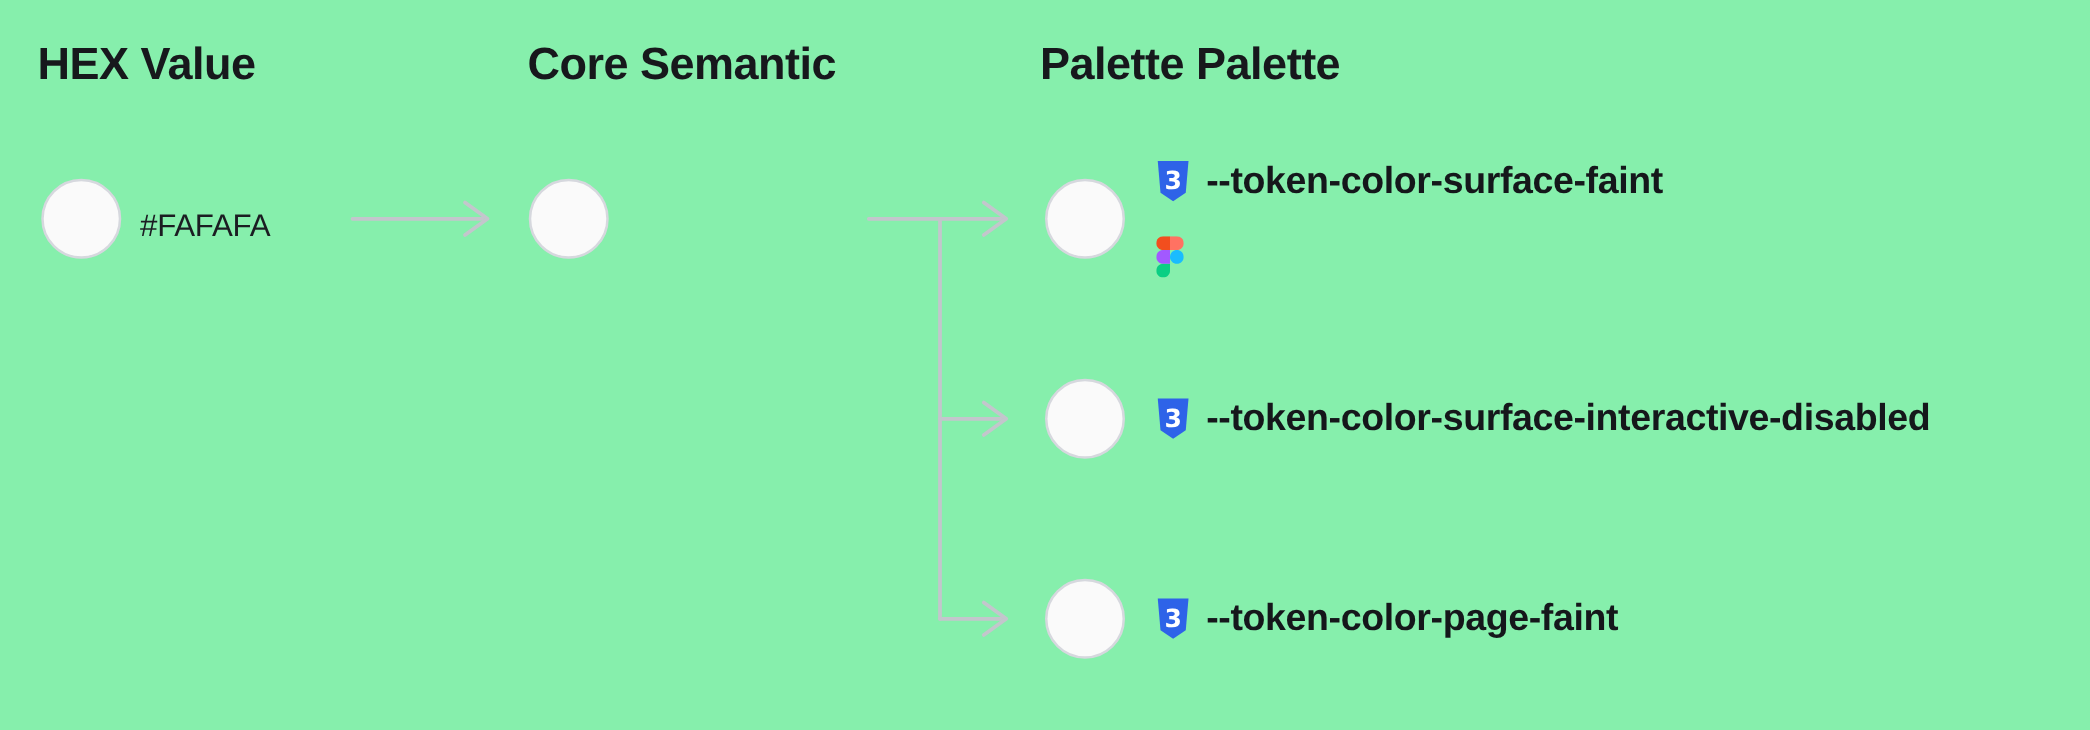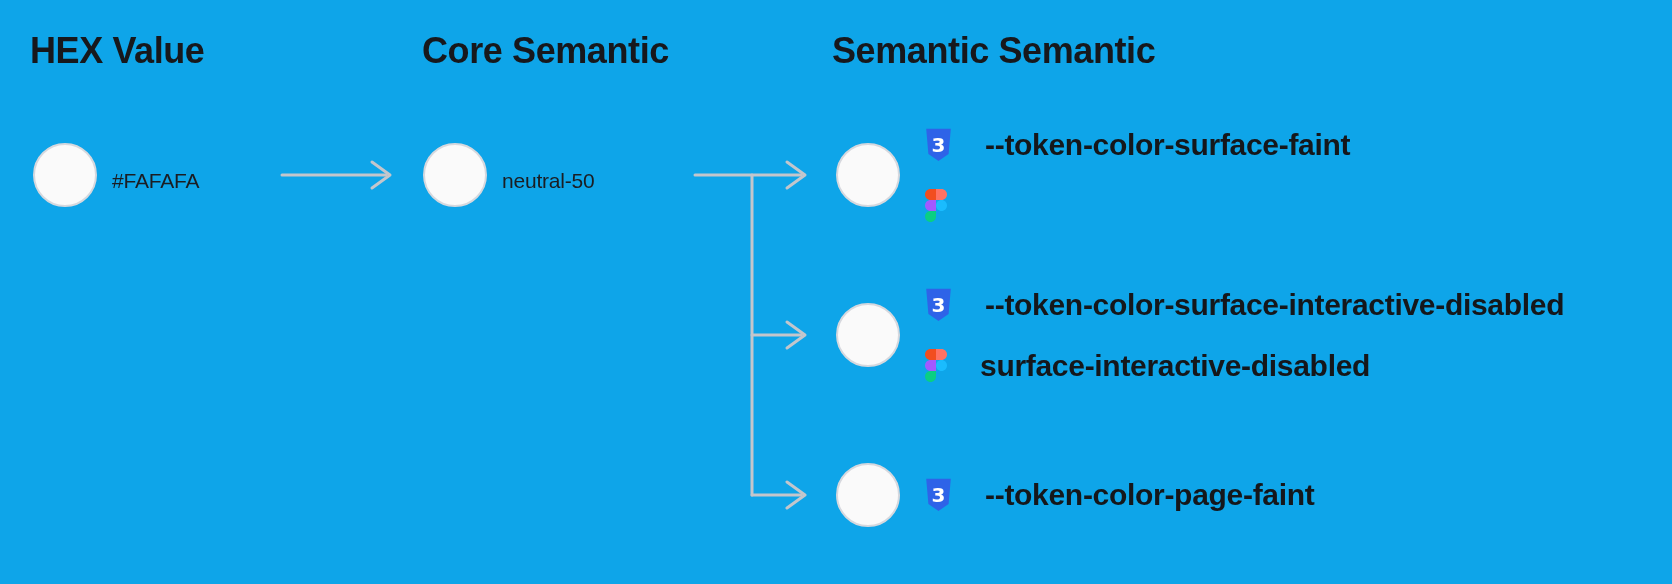--- a/index.html
+++ b/index.html
@@ -1,19 +1,19 @@
 <!DOCTYPE html>
 <html><head>
 <meta charset="utf-8">
 <style>
   html,body{margin:0;padding:0;background:#ffffff;}
   .canvas{
     position:relative;
     width:1672px;height:584px;
-    background:#0ea5e9;
+    background:#86efac;
     font-family:"Liberation Sans","DejaVu Sans",sans-serif;
     overflow:hidden;
   }
   .col-heading{
     position:absolute;top:30px;margin:0;
     font-size:36px;font-weight:700;color:#17181c;
     letter-spacing:-0.4px;white-space:nowrap;
   }
   .heading-hex{left:30px;}
   .heading-core{left:422px;}
@@ -22,50 +22,50 @@
   .swatch{
     width:64px;height:64px;border-radius:50%;
     background:#fafafa;border:2px solid #d6d8de;
     box-sizing:border-box;flex:0 0 auto;
   }
   .node{
     position:absolute;transform:translateY(-50%);
     display:flex;align-items:center;gap:15px;
   }
   .node-label{
-    font-size:21px;font-weight:400;color:#1b1d22;
+    font-size:25px;font-weight:400;color:#1b1d22;
     letter-spacing:-0.2px;white-space:nowrap;margin-top:12px;
   }
   .hex-node{left:33px;top:175px;}
   .core-node{left:423px;top:175px;}
 
   .sem-row{
     position:absolute;left:836px;transform:translateY(-50%);
     display:flex;align-items:center;gap:25px;
   }
   .sem-row-1{top:175px;}
   .sem-row-2{top:335px;}
   .sem-row-3{top:495px;}
   .token-lines{display:flex;flex-direction:column;gap:28px;}
   .token-line{display:flex;align-items:center;gap:13px;height:33px;}
   .token-text{
     font-size:30px;font-weight:700;color:#15171b;
-    letter-spacing:-0.3px;white-space:nowrap;margin-left:20px;
+    letter-spacing:-0.3px;white-space:nowrap;
   }
   .connectors{position:absolute;left:0;top:0;pointer-events:none;}
   .icon-box{display:flex;align-items:center;flex:0 0 auto;}
 </style>
 </head>
 <body>
 
 <div class="canvas">
 
   <h2 class="col-heading heading-hex">HEX Value</h2>
   <h2 class="col-heading heading-core">Core Semantic</h2>
-  <h2 class="col-heading heading-semantic">Semantic Semantic</h2>
+  <h2 class="col-heading heading-semantic">Palette Palette</h2>
 
   <svg class="connectors" width="1672" height="584" viewBox="0 0 1672 584">
     <g stroke="#c3c6cc" stroke-width="3" fill="none" stroke-linecap="round" stroke-linejoin="round">
 
       <path d="M282 175 H386"></path>
       <polyline points="372,162 390,175 372,188"></polyline>
 
       <path d="M695 175 H801"></path>
       <polyline points="787,162 805,175 787,188"></polyline>
       <path d="M752 175 V495"></path>
@@ -76,21 +76,20 @@
     </g>
   </svg>
 
   <div class="node hex-node">
     <span class="swatch" style="background-color: rgb(250, 250, 250);"></span>
     <span class="node-label">#FAFAFA</span>
   </div>
 
   <div class="node core-node">
     <span class="swatch" style="background-color: rgb(250, 250, 250);"></span>
-    <span class="node-label">neutral-50</span>
   </div>
 
   <div class="sem-row sem-row-1">
     <span class="swatch" style="background-color: rgb(250, 250, 250);"></span>
     <div class="token-lines">
       <div class="token-line">
         <span class="icon-box">
           <svg width="27" height="34" viewBox="0 0 27 34">
             <path d="M1.2 0.8 h24.6 l-2.2 25.3 L13.5 33 3.4 26.1 Z" fill="#2e63e8"></path>
             <text x="13.5" y="23.5" font-size="20" font-weight="bold" fill="#ffffff" text-anchor="middle" font-family="DejaVu Sans, sans-serif">3</text>
@@ -117,32 +116,20 @@
     <div class="token-lines">
       <div class="token-line">
         <span class="icon-box">
           <svg width="27" height="34" viewBox="0 0 27 34">
             <path d="M1.2 0.8 h24.6 l-2.2 25.3 L13.5 33 3.4 26.1 Z" fill="#2e63e8"></path>
             <text x="13.5" y="23.5" font-size="20" font-weight="bold" fill="#ffffff" text-anchor="middle" font-family="DejaVu Sans, sans-serif">3</text>
           </svg>
         </span>
         <span class="token-text">--token-color-surface-interactive-disabled</span>
       </div>
-      <div class="token-line">
-        <span class="icon-box">
-          <svg width="22" height="33" viewBox="0 0 200 300">
-            <path fill="#0acf83" d="M50 300c27.6 0 50-22.4 50-50v-50H50c-27.6 0-50 22.4-50 50s22.4 50 50 50z"></path>
-            <path fill="#a259ff" d="M0 150c0-27.6 22.4-50 50-50h50v100H50c-27.6 0-50-22.4-50-50z"></path>
-            <path fill="#f24e1e" d="M0 50C0 22.4 22.4 0 50 0h50v100H50C22.4 100 0 77.6 0 50z"></path>
-            <path fill="#ff7262" d="M200 50c0 27.6-22.4 50-50 50h-50V0h50c27.6 0 50 22.4 50 50z"></path>
-            <path fill="#1abcfe" d="M200 150c0 27.6-22.4 50-50 50s-50-22.4-50-50 22.4-50 50-50 50 22.4 50 50z"></path>
-          </svg>
-        </span>
-        <span class="token-text">surface-interactive-disabled</span>
-      </div>
     </div>
   </div>
 
   <div class="sem-row sem-row-3">
     <span class="swatch" style="background-color: rgb(250, 250, 250);"></span>
     <div class="token-lines">
       <div class="token-line">
         <span class="icon-box">
           <svg width="27" height="34" viewBox="0 0 27 34">
             <path d="M1.2 0.8 h24.6 l-2.2 25.3 L13.5 33 3.4 26.1 Z" fill="#2e63e8"></path>

